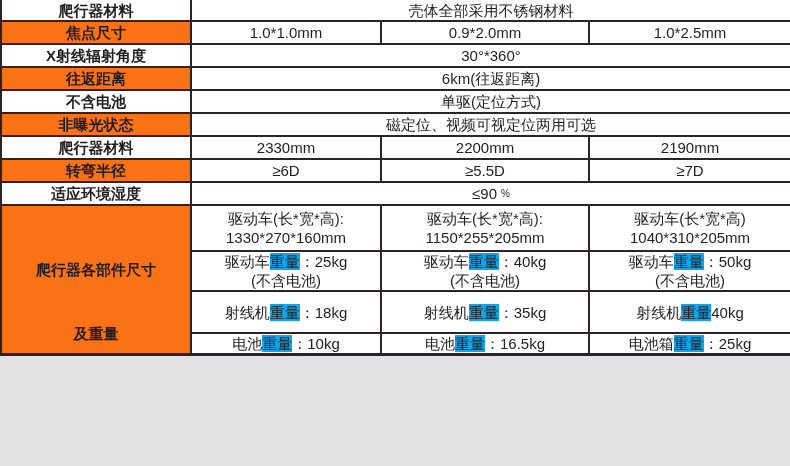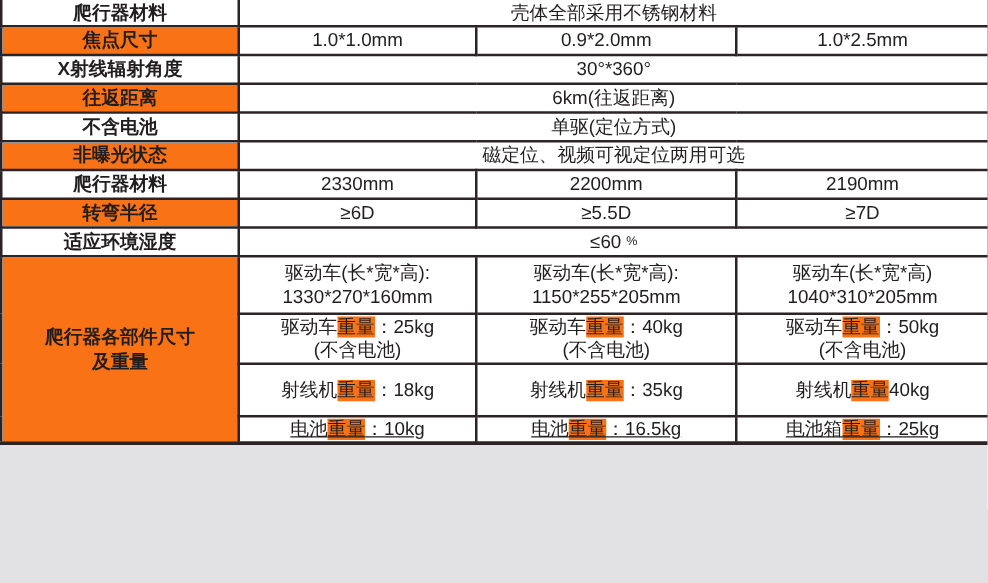--- a/index.html
+++ b/index.html
@@ -30,25 +30,25 @@
   }
   table.spec tr.first td{border-top:none;}
   td.lbl{font-weight:bold;}
   td.lbl.gray{background:#f97316;}
   td.lbl.white{background:#ffffff;}
   tr.r1{height:21px;}
   tr.r{height:23px;}
   tr.sub1{height:46px;}
   tr.sub2{height:39px;}
   tr.sub3{height:42px;}
-  tr.sub4{height:21px;text-decoration:underline;}
-  .two-line{line-height:19px;border-radius:15px;}
-  .hl{background:#f97316;}
+  tr.sub4{height:21px;}
+  .two-line{line-height:19px;}
+  .hl{background:#0ea5e9;}
   .pct{font-size:10px;vertical-align:2px;margin-left:4px;}
-  .biglbl div{line-height:20px;}
+  .biglbl div{line-height:20px;margin-top:44px;}
 </style>
 </head>
 <body>
 
 <div class="page">
   <table class="spec">
     <colgroup>
       <col style="width:190px">
       <col style="width:190px">
       <col style="width:208px">
@@ -89,21 +89,21 @@
       </tr>
       <tr class="r">
         <td class="lbl gray">转弯半径</td>
         <td>≥6D</td>
         <td>≥5.5D</td>
         <td>≥7D</td>
       </tr>
       <tr class="r">
         <td class="lbl white">适应环境湿度</td>
         <td colspan="3">
-          <span>≤60</span><span class="pct">%</span>
+          <span>≤90</span><span class="pct">%</span>
         </td>
       </tr>
       <tr class="sub1">
         <td class="lbl gray biglbl" rowspan="4">
           <div>爬行器各部件尺寸</div>
           <div>及重量</div>
         </td>
         <td class="two-line">
           <div>驱动车(长*宽*高):</div>
           <div>1330*270*160mm</div>

